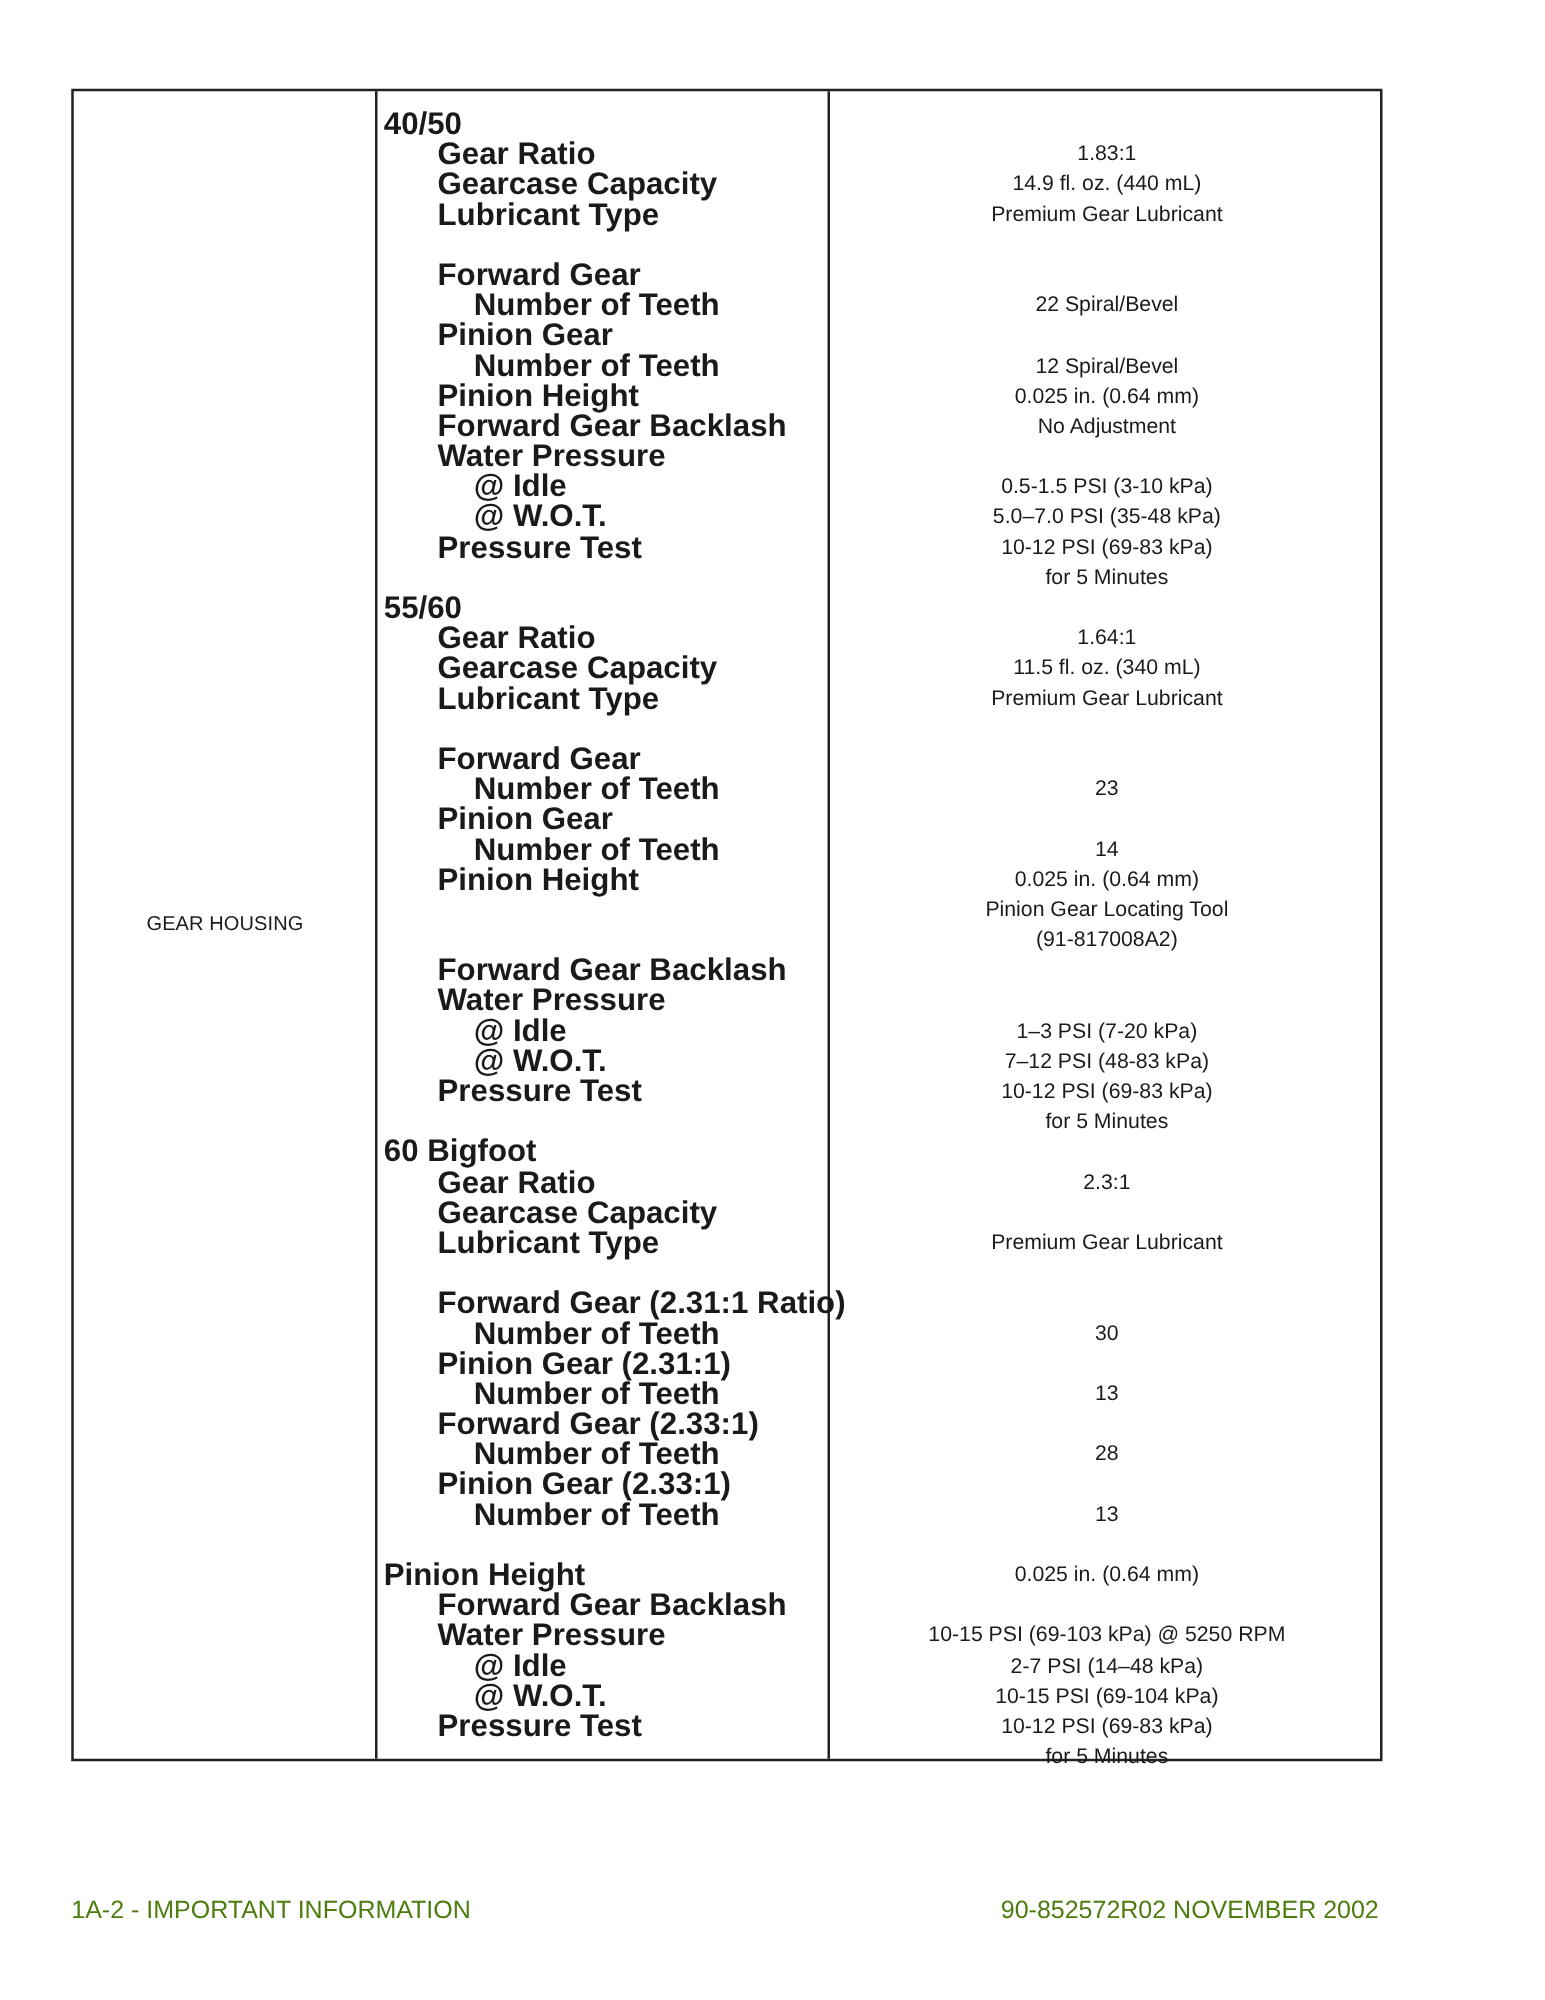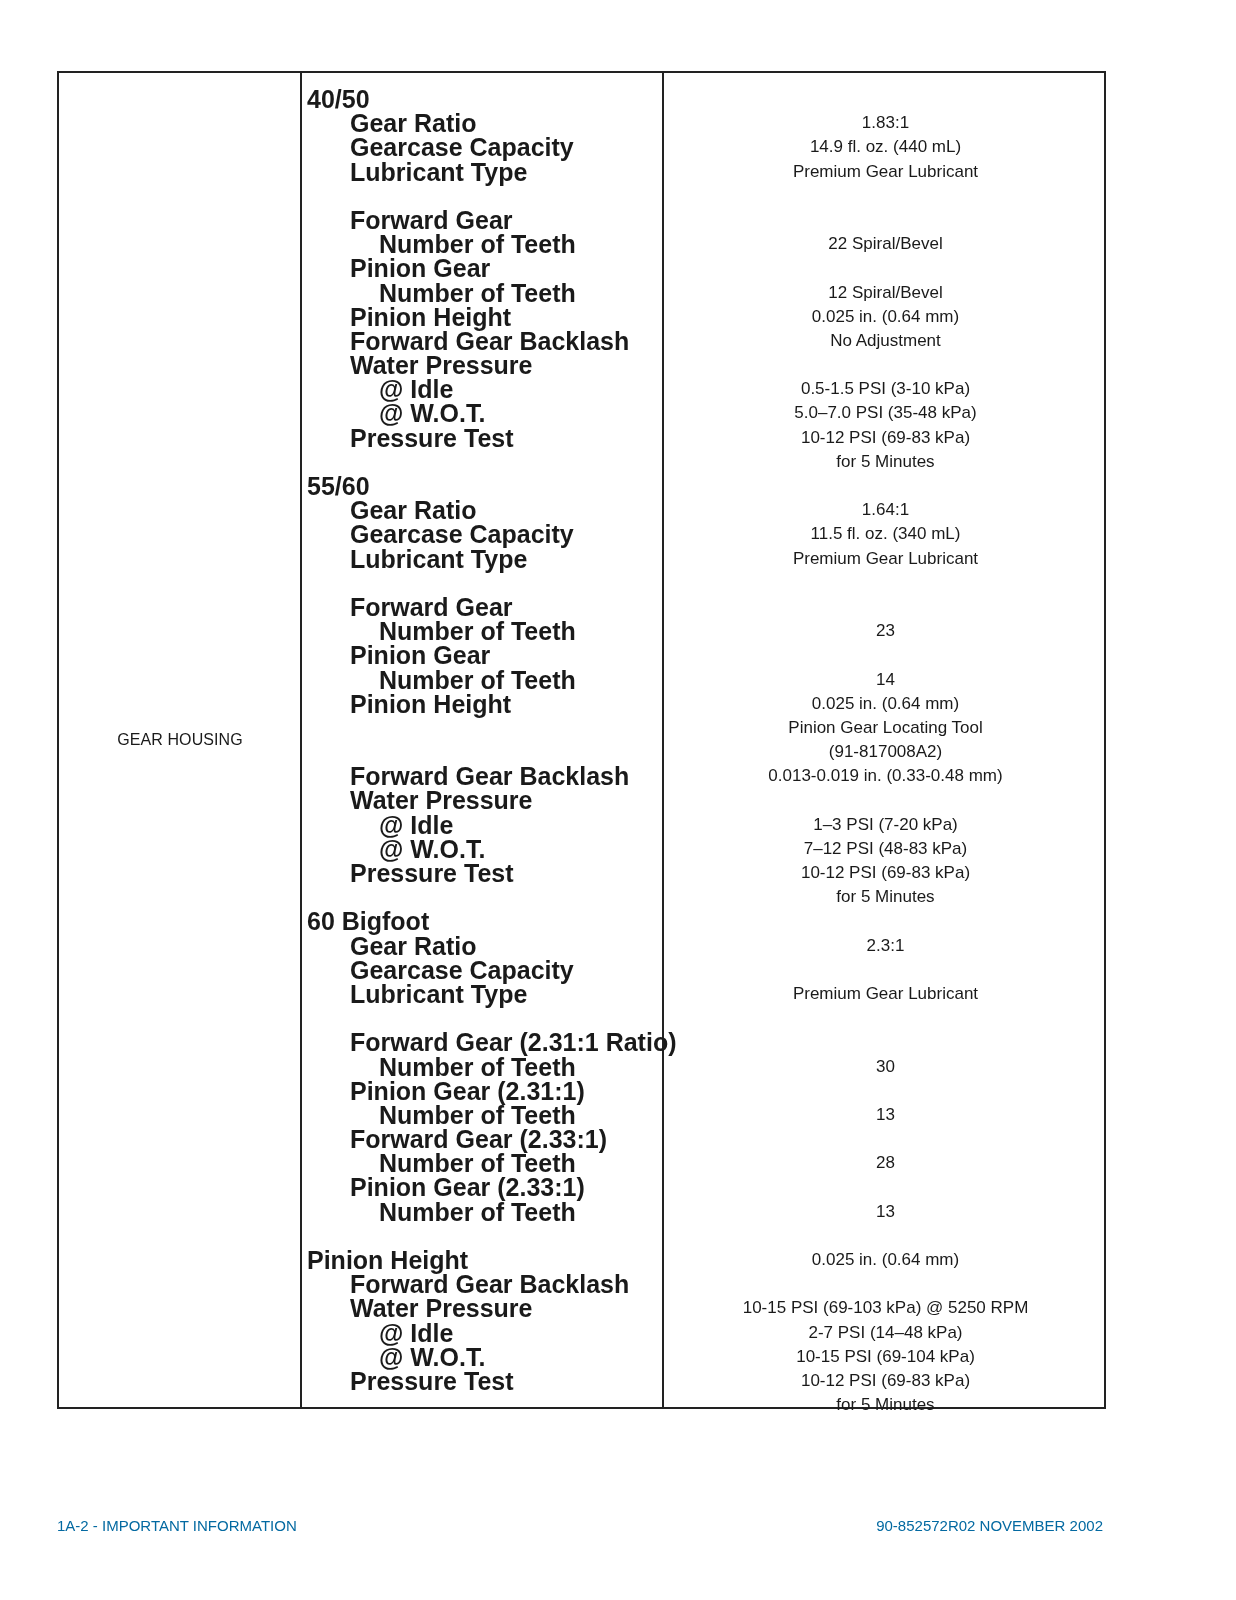--- a/index.html
+++ b/index.html
@@ -13,21 +13,21 @@
                    font-weight: normal; font-size: 16px; letter-spacing: 0.1px; }
   .rows { position: absolute; left: 0; top: 14px; width: 100%; }
   .row { position: relative; height: 24.2px; }
   .lbl { position: absolute; left: 248px; top: 0; font-weight: bold; font-size: 25px;
          line-height: 24px; white-space: nowrap; }
   .lbl.i0 { left: 248px; }
   .lbl.i1 { left: 291px; }
   .lbl.i2 { left: 320px; }
   .val { position: absolute; left: 606px; width: 441px; top: 0; text-align: center;
          font-size: 17px; line-height: 24px; white-space: nowrap; }
-  .footer { position: absolute; top: 1517px; font-size: 15px; color: #0369a1; }
+  .footer { position: absolute; top: 1517px; font-size: 20px; color: #4d7c0f; }
   .footer-left { left: 57px; }
   .footer-right { right: 133px; }
 </style>
 </head>
 <body>
 
 <div class="spec-table">
   <div class="col-divider" style="left:241px"></div>
   <div class="col-divider" style="left:603px"></div>
   <div class="section-label">GEAR HOUSING</div>
@@ -139,21 +139,20 @@
       <div class="row">
         <span class="lbl i1"></span>
         <span class="val">Pinion Gear Locating Tool</span>
       </div>
       <div class="row">
         <span class="lbl i1"></span>
         <span class="val">(91-817008A2)</span>
       </div>
       <div class="row">
         <span class="lbl i1">Forward Gear Backlash</span>
-        <span class="val">0.013-0.019 in. (0.33-0.48 mm)</span>
       </div>
       <div class="row">
         <span class="lbl i1">Water Pressure</span>
         <span class="val"></span>
       </div>
       <div class="row">
         <span class="lbl i2">@ Idle</span>
         <span class="val">1–3 PSI (7-20 kPa)</span>
       </div>
       <div class="row">

